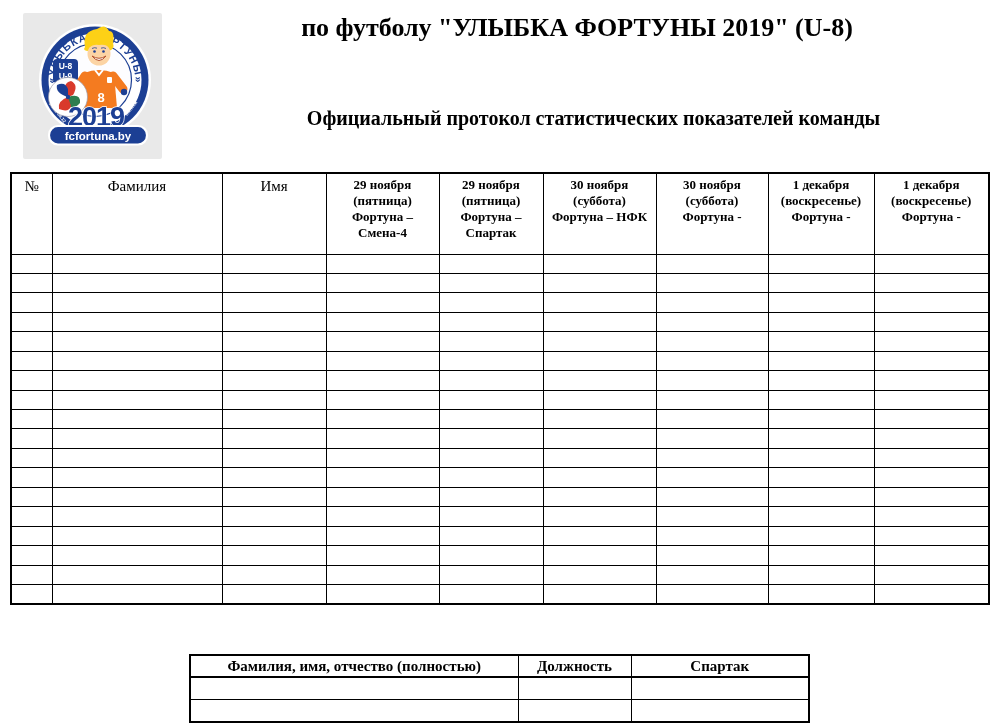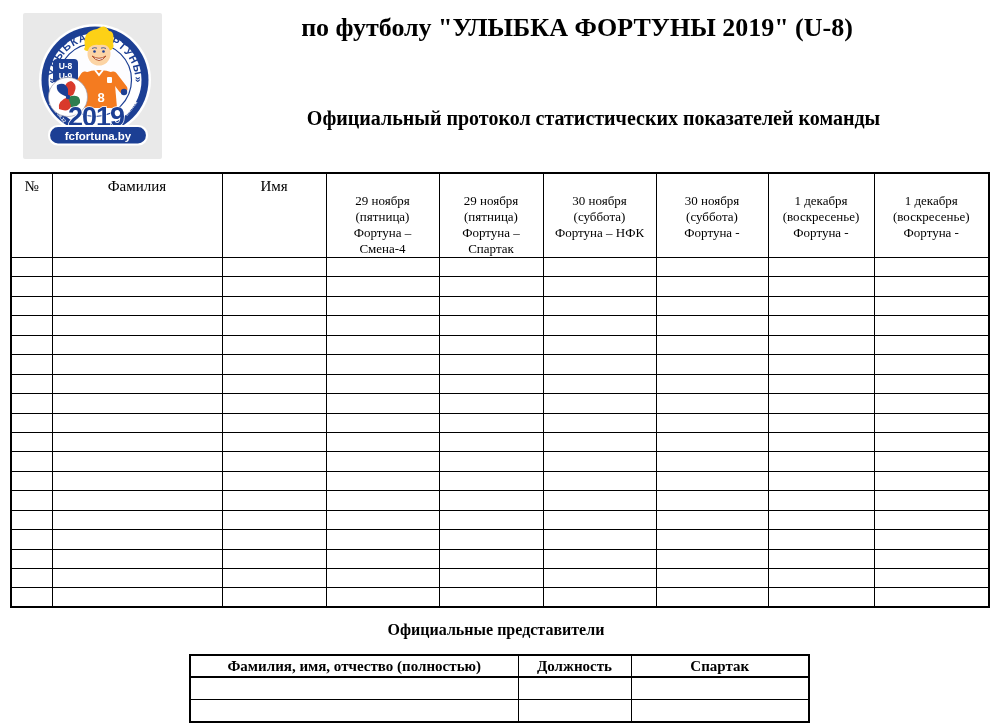--- a/index.html
+++ b/index.html
@@ -13,21 +13,21 @@
   .subtitle1{position:absolute;top:106px;left:0;right:0;text-align:center;
          font-size:20px;font-weight:bold;line-height:24px;margin-left:33px;}
   .subtitle2{position:absolute;top:129px;left:0;right:0;text-align:center;
          font-size:24px;font-weight:bold;line-height:26px;}
   table{border-collapse:collapse;table-layout:fixed;}
   .main-table{position:absolute;left:10px;top:172px;width:978px;border:2px solid #000;}
   .main-table th,.main-table td{border:1px solid #000;padding:0;}
   .main-table thead tr{height:81px;}
   .main-table th{vertical-align:top;text-align:center;font-weight:normal;}
   .main-table th.name-col{font-size:15px;padding-top:4px;}
-  .main-table th.date-col{font-size:13px;line-height:16px;padding-top:19px;}
+  .main-table th.date-col{font-size:13px;line-height:16px;padding-top:3px;font-weight:bold;}
   .main-table tbody tr{height:19.44px;}
   .reps-heading{position:absolute;top:621px;left:0;width:992px;text-align:center;
          font-size:16px;font-weight:bold;}
   .reps-table{position:absolute;left:189px;top:654px;width:619px;border:2px solid #000;}
   .reps-table th{border:1px solid #000;border-bottom:2px solid #000;height:20px;
          font-size:15px;font-weight:bold;text-align:center;vertical-align:middle;padding:0;}
   .reps-table td{border:1px solid #000;height:21px;padding:0;}
 </style>
 </head>
 <body>
@@ -339,21 +339,20 @@
           <td></td>
           <td></td>
           <td></td>
           <td></td>
           <td></td>
           <td></td>
         </tr>
       </tbody>
   </table>
 
-  <div class="reps-heading">Официальные представители</div>
 
   <table class="reps-table">
     <colgroup>
       <col style="width:328px">
         <col style="width:113px">
         <col style="width:178px">
     </colgroup>
     <thead>
       <tr>
         <th>Фамилия, имя, отчество (полностью)</th>

